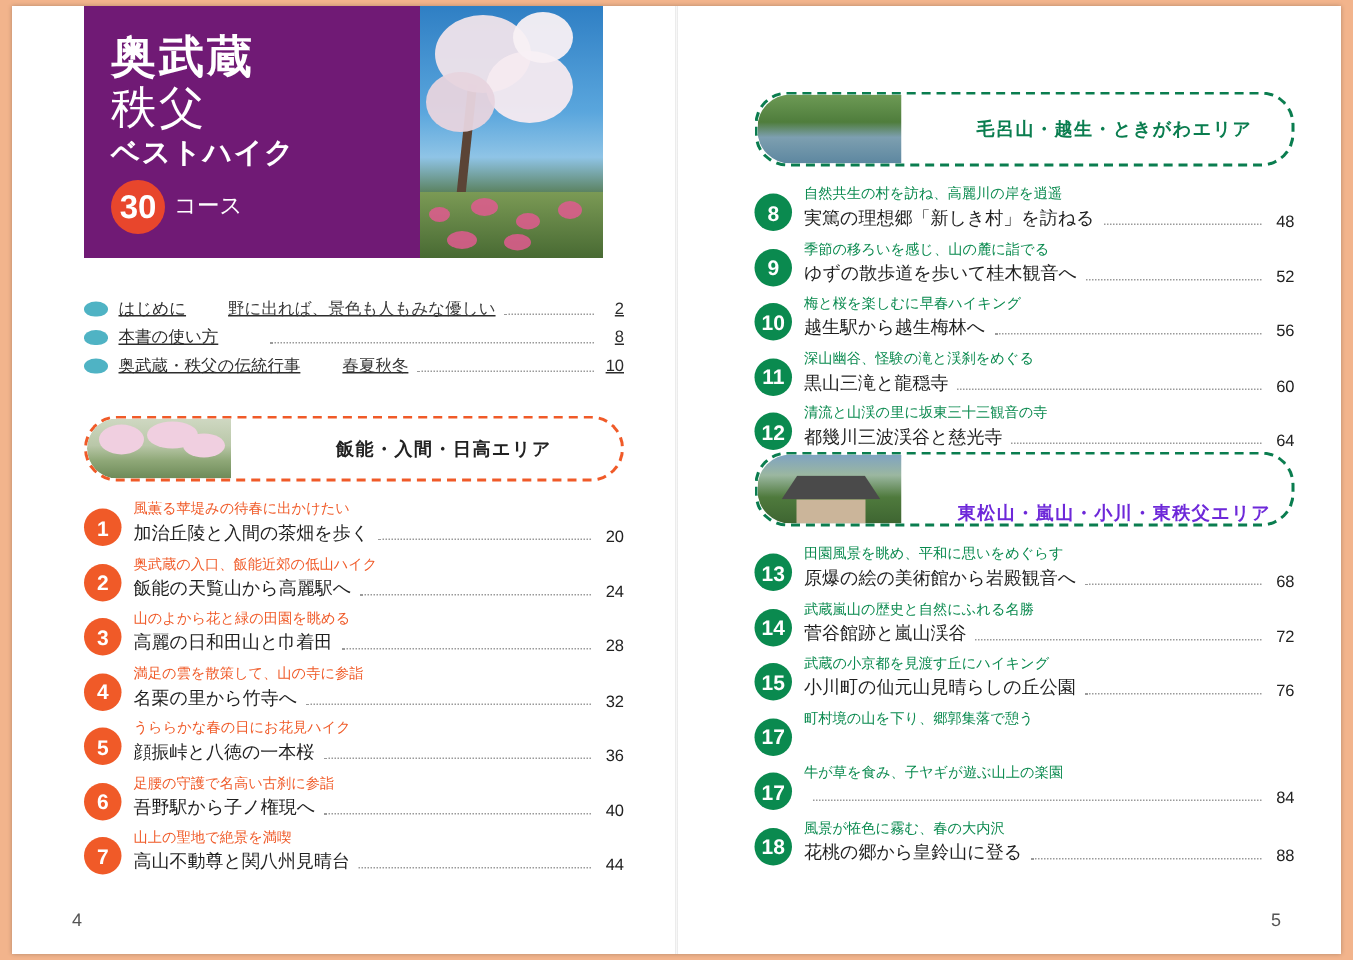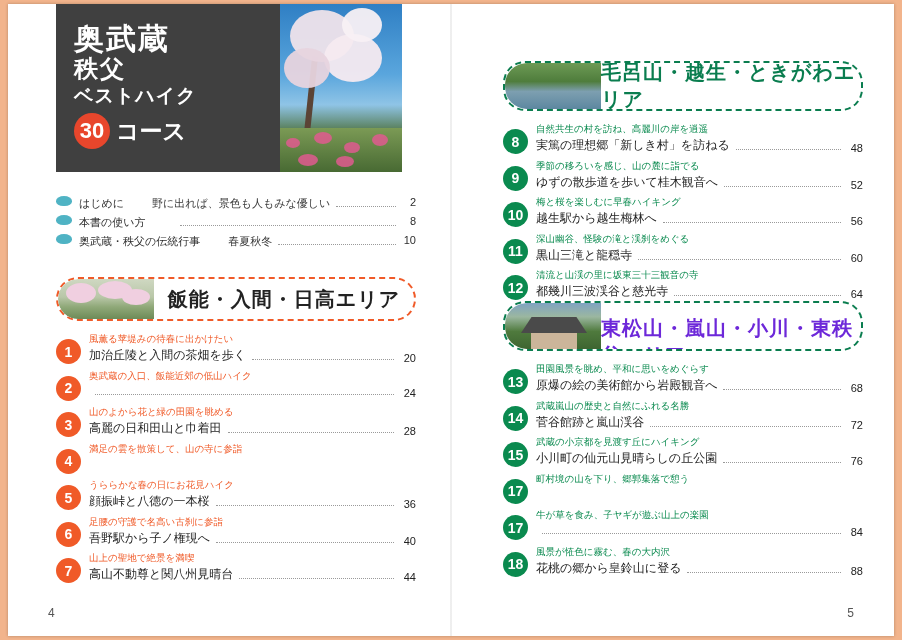--- a/index.html
+++ b/index.html
@@ -15,57 +15,57 @@
     background:#ffffff;
     box-shadow:0 0 3px rgba(0,0,0,.25);
   }
   .page{position:absolute;top:0;height:632px;width:443px;}
   .page-left{left:0;}
   .page-right{left:443px;}
   .gutter{position:absolute;left:442px;top:0;width:2px;height:632px;
     background:linear-gradient(to right,#e6e6e6,#f7f7f7,#e6e6e6);}
 
   
-  .cover{position:absolute;left:48px;top:0;width:272px;height:168px;background:#404040;}
+  .cover{position:absolute;left:48px;top:0;width:272px;height:168px;background:#701a75;}
   .cover-photo{position:absolute;left:272px;top:0;width:122px;height:168px;overflow:hidden;}
   .sky{position:absolute;left:0;top:0;width:122px;height:168px;
     background:linear-gradient(to bottom,#2f7fc4 0%,#5aa6dd 42%,#8fc4e6 60%,#4c6f3a 78%,#3d6030 100%);}
   .blossom{position:absolute;border-radius:50%;background:#f3dce6;opacity:.95;}
   .b1{left:10px;top:6px;width:64px;height:52px;background:#efe3ea;}
   .b2{left:44px;top:30px;width:58px;height:48px;background:#f6eaf0;}
   .b3{left:4px;top:44px;width:46px;height:40px;background:#e7d4de;}
   .b4{left:62px;top:4px;width:40px;height:34px;background:#f8f0f4;}
   .pinkbush{position:absolute;left:0;bottom:0;width:122px;height:44px;
     background:linear-gradient(to bottom,#7b9a55,#486a33);}
   .pinkdot{position:absolute;border-radius:50%;background:#e05a8f;opacity:.85;}
   .trunk{position:absolute;left:28px;top:52px;width:6px;height:78px;background:#5b4436;transform:rotate(6deg);}
 
   .cover-title{position:absolute;left:18px;top:18px;color:#ffffff;}
   .ct-l1{font-size:30px;font-weight:bold;letter-spacing:2px;line-height:1.12;color:#ffffff;}
-  .ct-l2{font-size:24px;font-weight:bold;letter-spacing:2px;line-height:1.12;color:#ffffff;}
+  .ct-l2{font-size:30px;font-weight:normal;letter-spacing:2px;line-height:1.12;color:#ffffff;}
   .ct-l3{font-size:19px;font-weight:bold;letter-spacing:1px;line-height:1.3;color:#ffffff;margin-top:2px;}
   .ct-row{display:flex;align-items:center;margin-top:4px;}
   .ct-num{background:#e8462c;color:#fff;font-size:22px;font-weight:bold;border-radius:50%;
     width:36px;height:36px;display:flex;align-items:center;justify-content:center;}
-  .ct-course{color:#ffffff;font-size:23px;font-weight:bold;margin-left:6px;}
+  .ct-course{color:#ffffff;font-size:15px;font-weight:normal;margin-left:6px;}
 
   
   .front{position:absolute;left:48px;top:192px;width:360px;}
-  .front-row{display:flex;height:19px;font-size:11px;color:#2d2d2d;}
+  .front-row{display:flex;align-items:center;height:19px;font-size:11px;color:#2d2d2d;text-decoration:underline;}
   .fm-ico{width:16px;height:10px;border-radius:50% 50% 45% 45%;background:#4fb3c4;margin-right:7px;flex:0 0 auto;}
   .fm-title{white-space:nowrap;}
   .fm-sub{margin-left:28px;color:#3a3a3a;}
   .fm-dots{flex:1 1 auto;border-bottom:1px dotted #9a9a9a;margin:0 4px 3px 6px;height:10px;}
   .fm-page{width:16px;text-align:right;}
 
   
   .area-box{position:absolute;border-radius:22px;box-sizing:border-box;overflow:hidden;background:#fff;}
   .area-photo{position:absolute;left:0;top:0;width:96px;height:100%;overflow:hidden;border-radius:22px 0 0 22px;}
   .area-label{position:absolute;left:96px;right:0;top:0;bottom:0;display:flex;align-items:center;justify-content:center;
-    font-size:20px;font-weight:bold;letter-spacing:1px;}
+    font-size:12px;font-weight:bold;letter-spacing:1px;padding-left:24px;}
 
   .area1{left:48px;top:273px;width:360px;height:44px;border:2px dashed #f05a28;}
   .area1 .area-label{color:#222;text-align:center;}
   .area2{left:495px;top:57px;width:360px;height:50px;border:2px dashed #0a7d4f;}
   .area2 .area-label{color:#0a7d4f;}
   .area3{left:495px;top:297px;width:360px;height:50px;border:2px dashed #0a7d4f;}
   .area3 .area-label{color:#6d28d9;margin-top:32px;}
 
   .ph-sakura{position:absolute;inset:0;background:linear-gradient(to bottom,#cfd8c2 0%,#b9c7a8 45%,#8fa878 70%,#6d8a58 100%);}
   .ph-sakura .pk{position:absolute;border-radius:50%;background:#f0cfe0;}
@@ -173,36 +173,42 @@
         <span class="c-main">
           <span class="c-name">加治丘陵と入間の茶畑を歩く</span>
           <span class="c-dots"></span>
           <span class="c-page">20</span>
         </span>
       </div>
       <div class="course">
         <span class="c-num orange">2</span>
         <span class="c-lead orange">奥武蔵の入口、飯能近郊の低山ハイク</span>
         <span class="c-main">
+          <span class="c-name">飯能の天覧山から高麗駅へ</span>
           <span class="c-dots"></span>
           <span class="c-page">24</span>
         </span>
       </div>
       <div class="course">
         <span class="c-num orange">3</span>
         <span class="c-lead orange">山のよから花と緑の田園を眺める</span>
         <span class="c-main">
           <span class="c-name">高麗の日和田山と巾着田</span>
           <span class="c-dots"></span>
           <span class="c-page">28</span>
         </span>
       </div>
       <div class="course">
         <span class="c-num orange">4</span>
         <span class="c-lead orange">満足の雲を散策して、山の寺に参詣</span>
+        <span class="c-main">
+          <span class="c-name">名栗の里から竹寺へ</span>
+          <span class="c-dots"></span>
+          <span class="c-page">32</span>
+        </span>
       </div>
       <div class="course">
         <span class="c-num orange">5</span>
         <span class="c-lead orange">うららかな春の日にお花見ハイク</span>
         <span class="c-main">
           <span class="c-name">顔振峠と八徳の一本桜</span>
           <span class="c-dots"></span>
           <span class="c-page">36</span>
         </span>
       </div>

